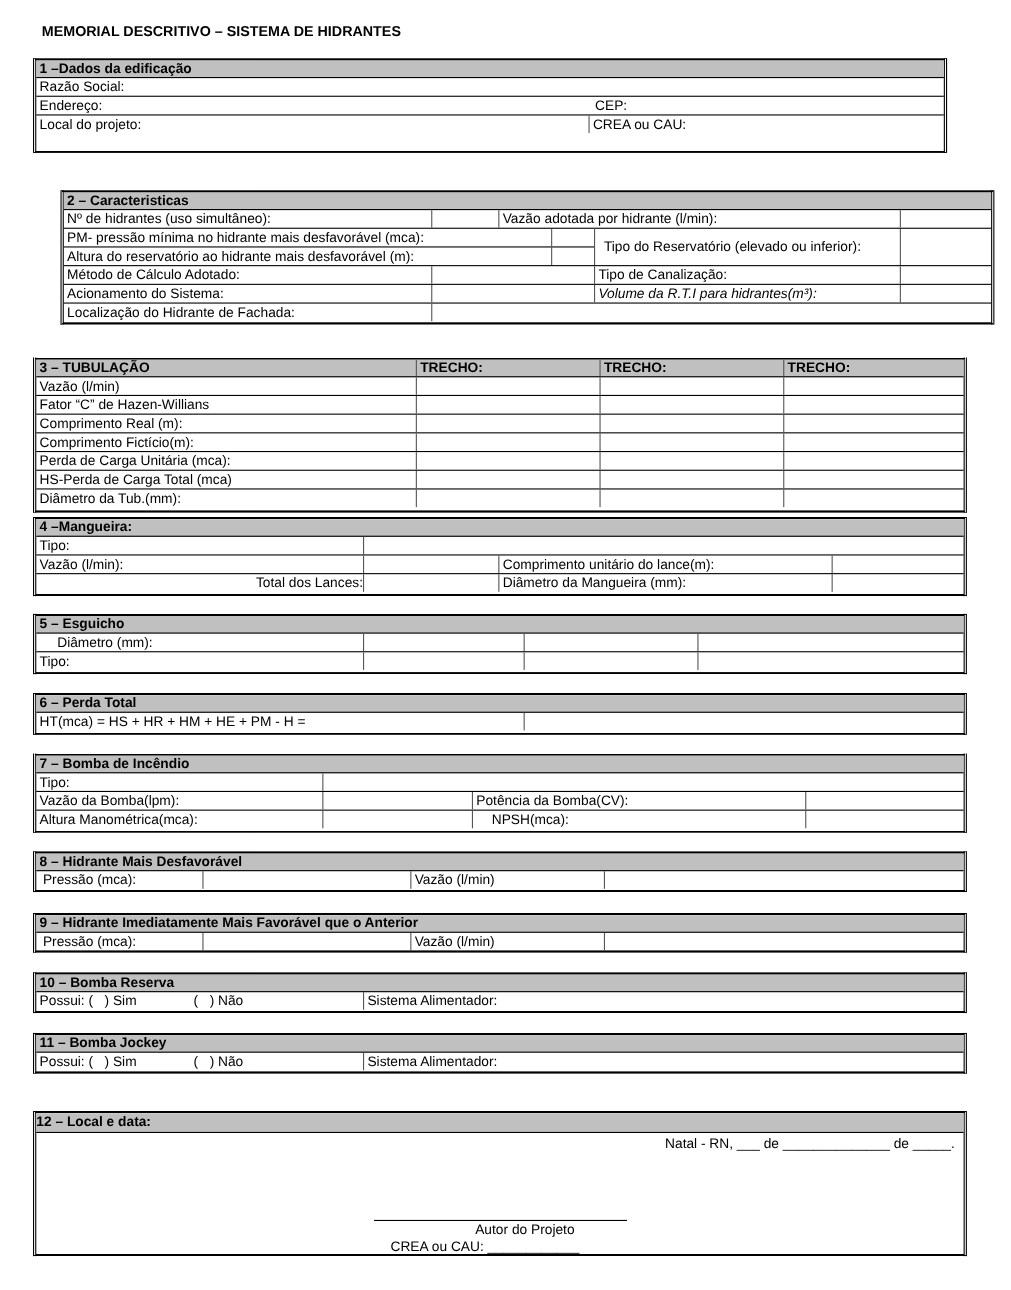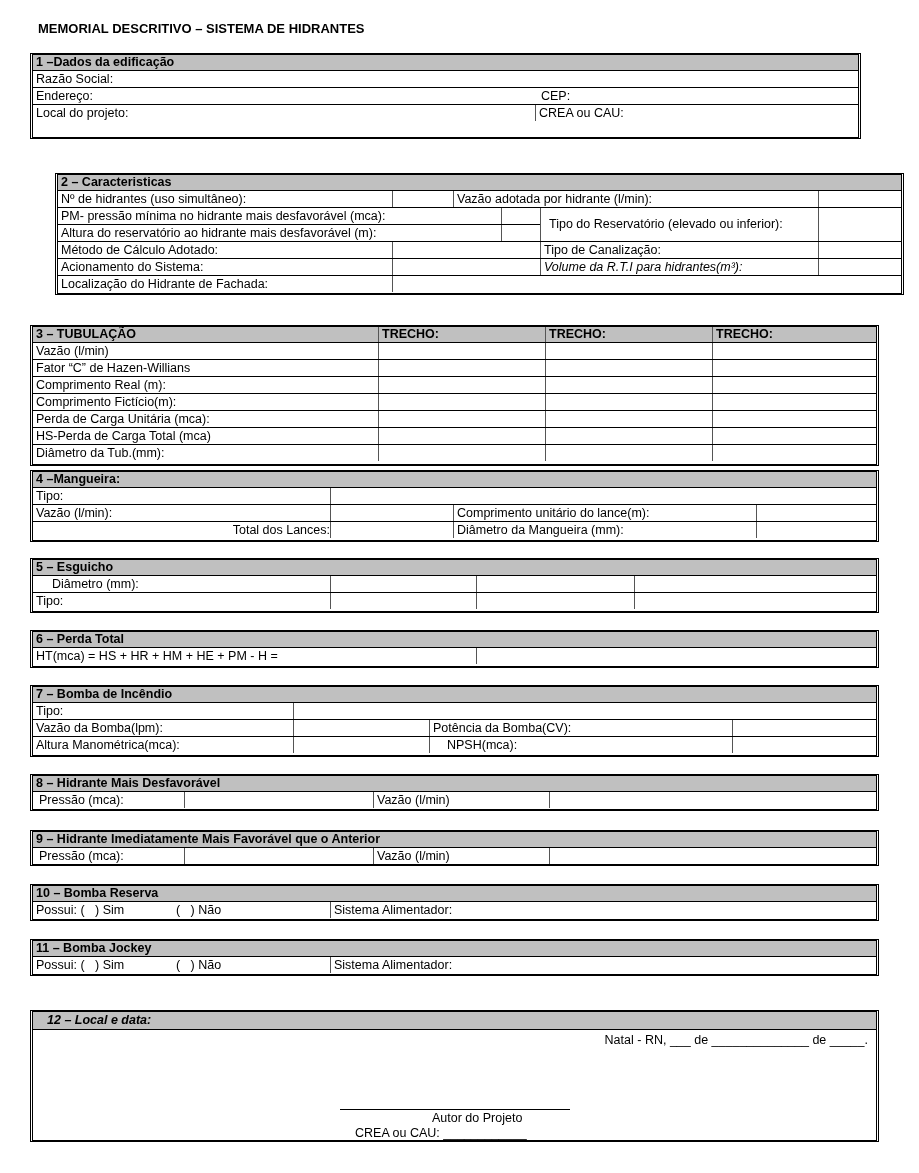--- a/index.html
+++ b/index.html
@@ -223,18 +223,18 @@
   <div class="row">
     <div class="cell" style="left:0; width:297px;">
       <span style="white-space:pre;">Possui: (   ) Sim</span>
       <span style="position:absolute; left:143px; white-space:pre;">(   ) Não</span>
     </div>
     <div class="cell vl" style="left:297px; right:0;"><span>Sistema Alimentador:</span></div>
   </div>
 </div>
 
 <div class="box" style="left:30px; top:1010px; width:849px; height:132px;">
-  <div class="hdr" style="height:17px; line-height:17px; padding-left:14px;font-style:italic;">12 – Local e data:</div>
+  <div class="hdr" style="height:17px; line-height:17px; padding-left:0;">12 – Local e data:</div>
   <div style="position:absolute; right:8px; top:21px; white-space:pre;">Natal - RN, ___ de ______________ de _____.</div>
   <div class="sigline" style="left:307px; top:97px; width:230px;"></div>
   <div style="position:absolute; left:371px; top:99px;margin-left:28px;">Autor do Projeto</div>
   <div style="position:absolute; left:322px; top:114px; white-space:pre;">CREA ou CAU: ____________</div>
 </div>
 
 </body></html>

